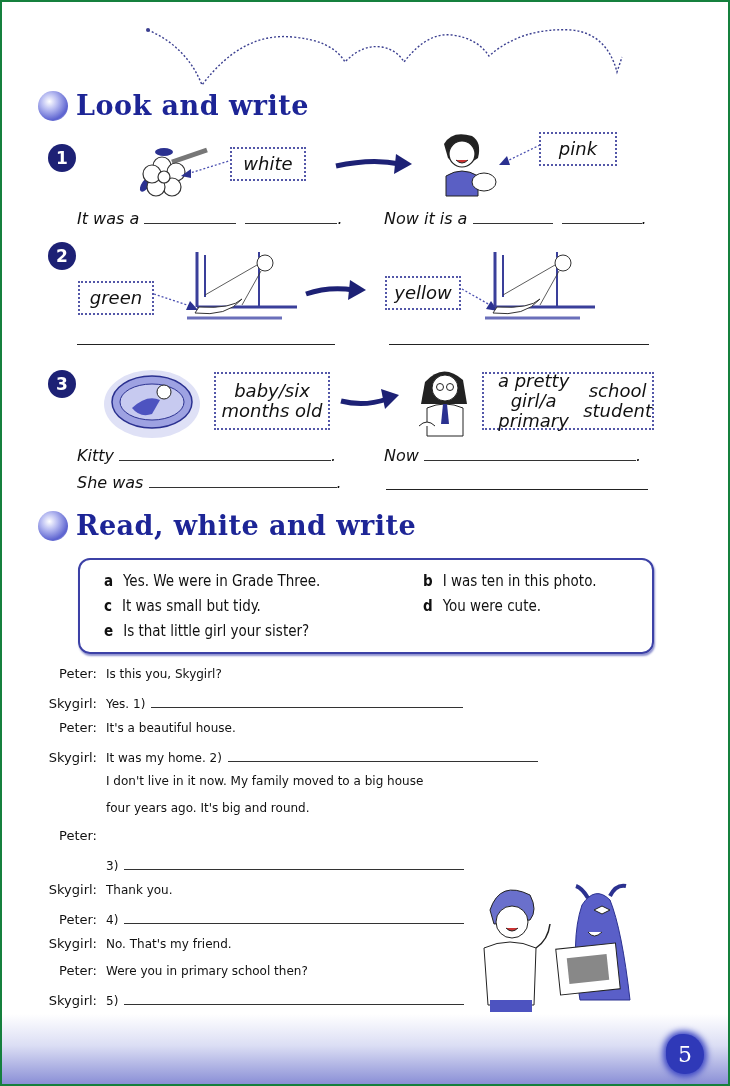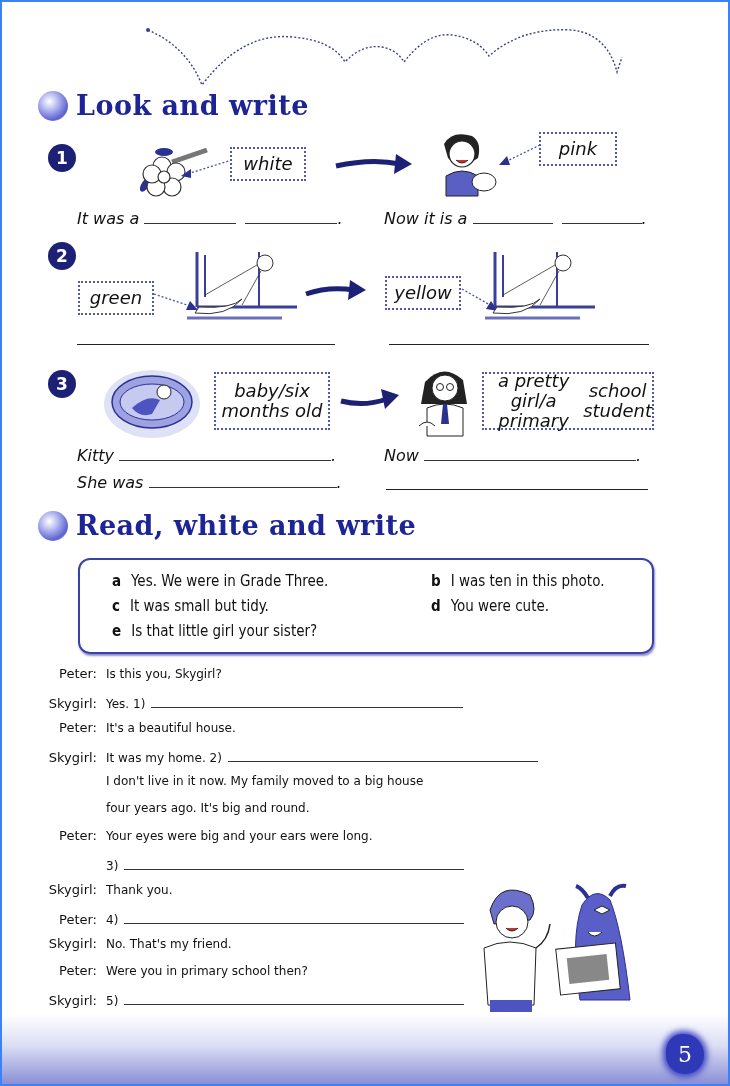--- a/index.html
+++ b/index.html
@@ -4,21 +4,21 @@
 <style>
   html, body { margin: 0; padding: 0; }
   body {
     width: 730px; height: 1086px; position: relative; overflow: hidden;
     background: #ffffff;
     font-family: "DejaVu Sans", sans-serif;
     color: #1a1a1a;
   }
   .frame {
     position: absolute; left: 0; top: 0; width: 726px; height: 1082px;
-    border: 2px solid #3b82f6;
+    border: 2px solid #15803d;
     background: #fff;
     overflow: hidden;
   }
   .deco-top { position: absolute; left: 100px; top: 0; width: 630px; height: 100px; }
   .bottom-band {
     position: absolute; left: 0; right: 0; bottom: 0; height: 70px;
     background: linear-gradient(180deg, rgba(255,255,255,0) 0%, rgba(190,195,235,0.55) 45%, #8a8fd6 100%);
   }
   .page-num {
     position: absolute; right: 24px; bottom: 10px; width: 38px; height: 40px;
@@ -51,21 +51,21 @@
   .blank {
     display: inline-block; border-bottom: 1.5px solid #333; height: 14px; vertical-align: baseline;
   }
   .rule { position: absolute; height: 0; border-top: 1.5px solid #222; }
   .arrow-svg { position: absolute; }
   .options-box {
     position: absolute; left: 76px; top: 556px; width: 572px; height: 92px;
     border: 2px solid #3c41a6; border-radius: 12px;
     box-shadow: 1px 2px 2px #8d90cf;
   }
-  .opt { position: absolute; font-family: "DejaVu Sans Condensed", "DejaVu Sans", sans-serif; font-size: 15px; color: #111; white-space: nowrap; margin-left: 8px; }
+  .opt { position: absolute; font-family: "DejaVu Sans Condensed", "DejaVu Sans", sans-serif; font-size: 15px; color: #111; white-space: nowrap; }
   .opt .ltr { font-weight: bold; margin-right: 10px; }
   .dlg-row { position: absolute; left: 0; width: 660px; height: 26px; display: flex; align-items: baseline; }
   .speaker { width: 95px; text-align: right; font-size: 13px; color: #111; padding-right: 9px; flex: 0 0 95px; }
   .utter { font-size: 12px; color: #111; white-space: nowrap; }
   .illus { position: absolute; }
 </style>
 </head>
 <body>
 
 <div class="frame">
@@ -258,21 +258,20 @@
   <div class="dlg-row" style="top:772px;">
     <span class="speaker"></span>
     <span class="utter">I don't live in it now. My family moved to a big house</span>
   </div>
   <div class="dlg-row" style="top:799px;">
     <span class="speaker"></span>
     <span class="utter">four years ago. It's big and round.</span>
   </div>
   <div class="dlg-row" style="top:826px;">
     <span class="speaker">Peter:</span>
-    <span class="utter">Your eyes were big and your ears were long.</span>
   </div>
   <div class="dlg-row" style="top:853px;">
     <span class="speaker"></span>
     <span class="utter">3)</span>
     <span class="blank" style="width:340px; margin-left:6px;"></span>
   </div>
   <div class="dlg-row" style="top:880px;">
     <span class="speaker">Skygirl:</span>
     <span class="utter">Thank you.</span>
   </div>

